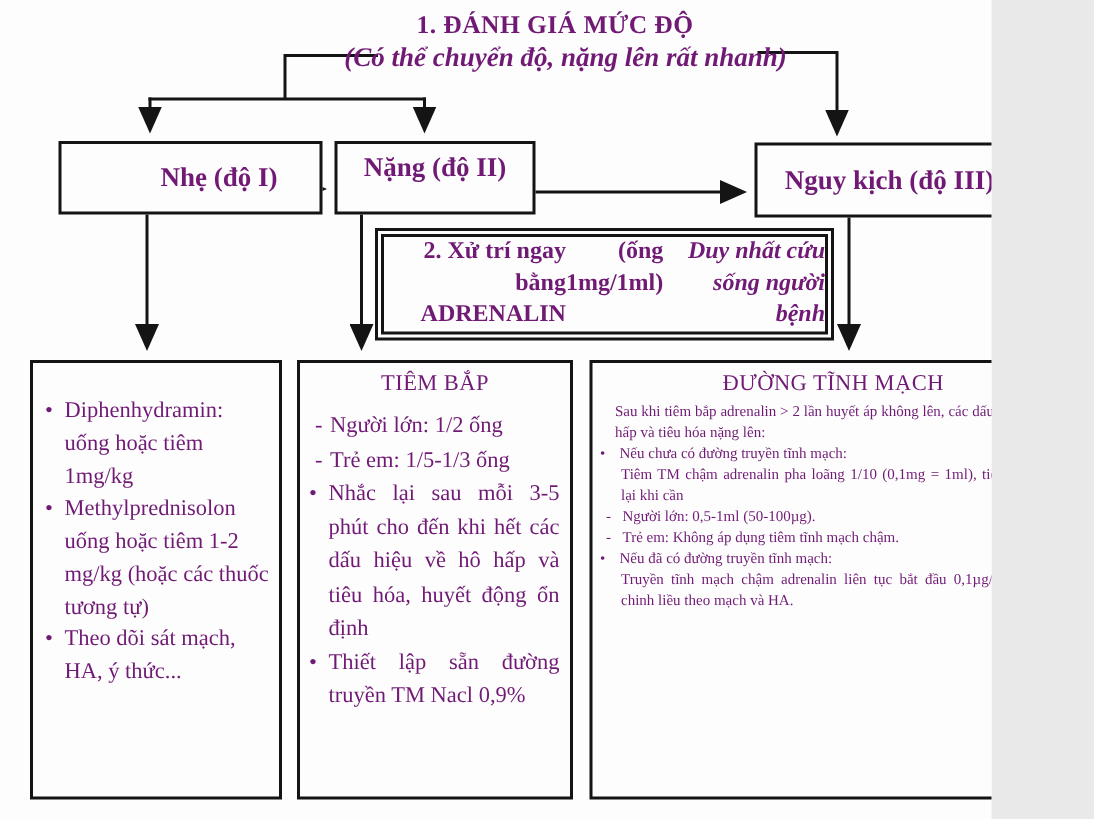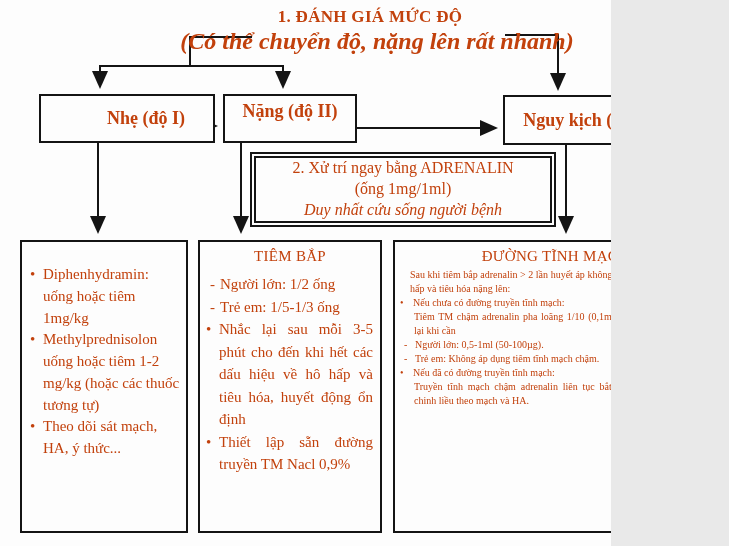--- a/index.html
+++ b/index.html
@@ -1,32 +1,32 @@
 <!DOCTYPE html>
 <html><head>
 <meta charset="utf-8">
 <style>
   html,body{margin:0;padding:0;background:#e9e9e9;}
   .canvas{
-    position:relative;width:611px;height:546px;background:#fdfdfd;
-    font-family:"Liberation Serif","DejaVu Serif",serif;color:#c2410c;overflow:hidden;
+    position:relative;width:661px;height:546px;background:#fdfdfd;
+    font-family:"Liberation Serif","DejaVu Serif",serif;color:#701a75;overflow:hidden;
   }
   .abs{position:absolute;}
   
   .hdr-title{left:130px;top:7px;width:480px;text-align:center;font-size:17px;font-weight:bold;letter-spacing:.3px;}
-  .hdr-note{left:130px;top:28px;width:494px;text-align:center;font-size:24px;font-weight:bold;font-style:italic;}
+  .hdr-note{left:130px;top:28px;width:494px;text-align:center;font-size:18px;font-weight:bold;font-style:italic;}
   
   .gbox{border:2px solid #141414;background:#fdfdfd;text-align:center;font-weight:bold;font-size:18px;}
   .gbox1{left:39px;top:94px;width:134px;height:45px;line-height:45px;padding-left:38px;}
   .gbox2{left:223px;top:94px;width:130px;height:45px;line-height:30px;}
   .gbox3{left:503px;top:95px;width:176px;height:46px;line-height:46px;}
   
   .step2-outer{left:250px;top:152px;width:302px;height:71px;border:2px solid #141414;background:#fdfdfd;}
   .step2-inner{position:absolute;left:2px;top:2px;right:2px;bottom:2px;border:2px solid #141414;
-    display:flex;flex-direction:column;justify-content:center;text-align:center;font-size:16px;font-weight:normal;line-height:1.3;}
+    display:flex;flex-direction:row;justify-content:center;text-align:right;font-size:16px;font-weight:bold;line-height:1.3;}
   .step2-inner .it{font-style:italic;}
   
   .bbox{border:2px solid #141414;background:#fdfdfd;font-size:15px;}
   .bbox-left{left:20px;top:240px;width:164px;height:289px;}
   .bbox-mid{left:198px;top:240px;width:180px;height:289px;}
   .bbox-right{left:393px;top:240px;width:321px;height:289px;}
   .bbox-title{text-align:center;font-weight:normal;font-size:15px;margin-top:6px;letter-spacing:.3px;}
   .bbox-left .content{padding:22px 6px 0 8px;line-height:1.45;}
   .bbox-mid .content{padding:8px 7px 0 6px;line-height:1.5;}
   .bbox-right .content{padding:3px 21px 0 6px;line-height:1.4;font-size:10px;}

